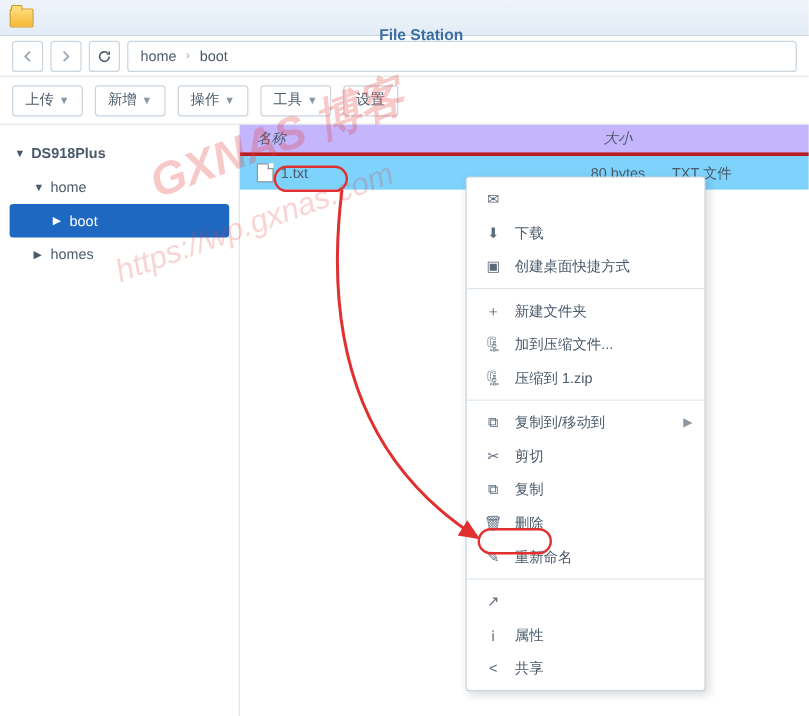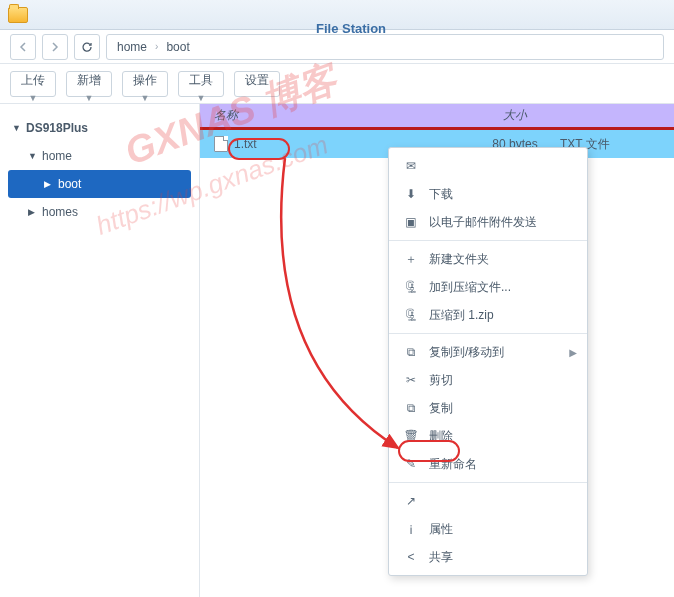--- a/index.html
+++ b/index.html
@@ -7,21 +7,21 @@
     .titlebar { height: 30px; background: linear-gradient(#eef4fa, #e3ecf5); border-bottom: 1px solid #c8d4e0; display: flex; align-items: center; padding-left: 8px; }
     .folder-icon { width: 20px; height: 16px; background: linear-gradient(#ffdb7a, #f7b733); border-radius: 2px; border: 1px solid #d99a1f; position: relative; }
     .folder-icon::before { content: ""; position: absolute; top: -4px; left: 0; width: 8px; height: 4px; background: #ffdb7a; border-radius: 2px 2px 0 0; border: 1px solid #d99a1f; border-bottom: none; }
     .title { flex: 1; text-align: center; color: #3b6ea5; font-weight: bold; font-size: 13px; margin-top: 28px; }
     .toolbar1 { height: 34px; display: flex; align-items: center; padding: 0 10px; gap: 6px; border-bottom: 1px solid #e0e6ec; }
     .navbtn { width: 26px; height: 26px; border: 1px solid #cbd5de; border-radius: 3px; background: #fff; display: flex; align-items: center; justify-content: center; color: #9aa8b5; cursor: pointer; }
     .navbtn.active { color: #4a5a6a; }
     .breadcrumb { flex: 1; height: 26px; border: 1px solid #cbd5de; border-radius: 3px; display: flex; align-items: center; padding: 0 10px; color: #4a5a6a; gap: 8px; }
     .crumb-sep { color: #a0aab5; font-size: 10px; }
     .toolbar2 { height: 40px; display: flex; align-items: center; padding: 0 10px; gap: 10px; border-bottom: 1px solid #e0e6ec; }
-    .tbbtn { height: 26px; border: 1px solid #cbd5de; border-radius: 3px; background: #fff; display: flex; align-items: center; padding: 0 10px; color: #4a5a6a; gap: 4px; cursor: pointer; flex-direction: column; }
+    .tbbtn { height: 26px; border: 1px solid #cbd5de; border-radius: 3px; background: #fff; display: flex; align-items: center; padding: 0 10px; color: #4a5a6a; gap: 4px; cursor: pointer; }
     .tbbtn .caret { font-size: 9px; color: #8a96a2; }
     .main { display: flex; height: calc(100% - 104px); }
     .sidebar { width: 200px; border-right: 1px solid #e0e6ec; padding-top: 10px; }
     .tree-item { display: flex; align-items: center; height: 28px; padding-left: 12px; color: #4a5a6a; cursor: pointer; gap: 6px; }
     .tree-item.level1 { padding-left: 28px; }
     .tree-item.level2 { padding-left: 44px; }
     .tree-caret { font-size: 9px; width: 8px; display: inline-block; }
     .tree-item.active { background: #1e68c1; color: #fff; border-radius: 3px; margin: 0 8px; padding-left: 36px; }
     .tree-item.active .tree-caret { color: #fff; }
     .content { flex: 1; display: flex; flex-direction: column; }
@@ -136,21 +136,21 @@
 <div class="context-menu">
   <div class="ctx-item">
       <span class="ctx-icon">✉</span>
     </div>
   <div class="ctx-item">
       <span class="ctx-icon">⬇</span>
       <span>下载</span>
     </div>
   <div class="ctx-item">
       <span class="ctx-icon">▣</span>
-      <span>以电子邮件附件发送</span>
+      <span>创建桌面快捷方式</span>
     </div>
   <div class="ctx-sep"></div>
   <div class="ctx-item">
       <span class="ctx-icon">＋</span>
       <span>新建文件夹</span>
     </div>
   <div class="ctx-item">
       <span class="ctx-icon">🗜</span>
       <span>加到压缩文件...</span>
     </div>

